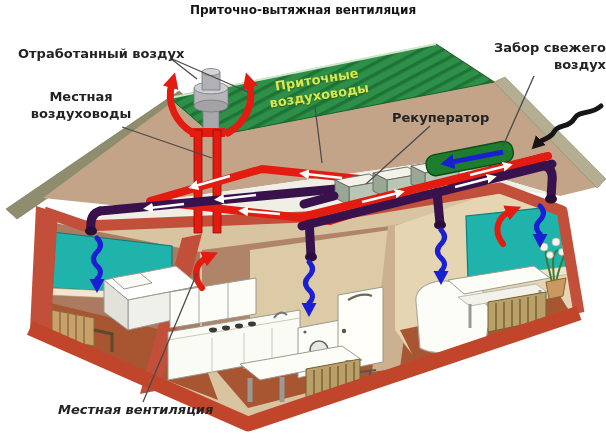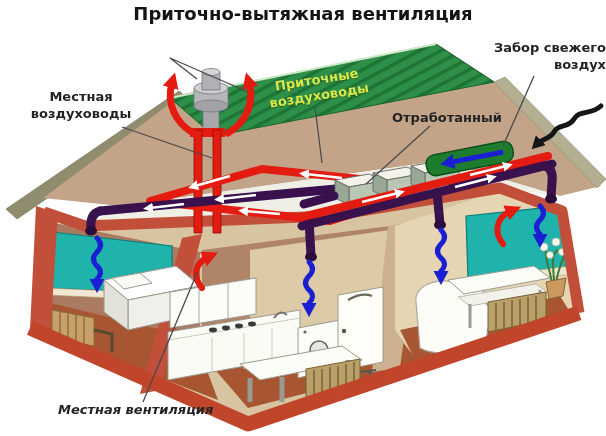--- a/index.html
+++ b/index.html
@@ -1,21 +1,21 @@
 <!DOCTYPE html>
 <html><head>
 <meta charset="utf-8">
 <style>
   html,body{margin:0;padding:0;background:#ffffff;}
   .stage{position:relative;width:606px;height:436px;background:#ffffff;overflow:hidden;
          font-family:"DejaVu Sans",sans-serif;}
   .stage svg{position:absolute;left:0;top:0;}
   .lbl{position:absolute;font:700 13px "DejaVu Sans",sans-serif;color:#232323;white-space:nowrap;}
   .lbl span{display:block;}
-  .lbl-title{top:3px;left:0;width:606px;text-align:center;font-size:18px;color:#141414;}
+  .lbl-title{top:3px;left:0;width:606px;text-align:center;font-size:12px;color:#141414;}
   .lbl-exhaust-air{top:46px;left:18px;}
   .lbl-exhaust-ducts{top:88px;left:22px;width:118px;text-align:center;line-height:17px;white-space:normal;}
   .lbl-supply{top:72px;left:256px;width:124px;text-align:center;line-height:16px;white-space:normal;
               color:#d9e84e;text-shadow:0 1px 1px rgba(30,70,10,.65);transform:rotate(-9deg);}
   .lbl-recuperator{top:110px;left:392px;}
   .lbl-fresh{top:39px;left:474px;width:132px;text-align:right;line-height:17px;white-space:normal;}
   .lbl-local{top:402px;left:58px;font-style:italic;}
 </style>
 </head>
 <body>
@@ -227,32 +227,33 @@
     <path d="M122,127 L212,158"></path>
     <path d="M315,107 L322,163"></path>
     <path d="M430,126 L366,184"></path>
     <path d="M534,76 L503,146"></path>
     <path d="M143,402 L197,273"></path>
   </g>
 </svg>
 
 <div class="lbl lbl-title">Приточно-вытяжная вентиляция</div>
 
+<div class="lbl lbl-exhaust-air">Отработанный воздух</div>
 
 <div class="lbl lbl-exhaust-ducts">
   <span>Местная</span>
   <span>воздуховоды</span>
 </div>
 
 <div class="lbl lbl-supply">
   <span>Приточные</span>
   <span>воздуховоды</span>
 </div>
 
-<div class="lbl lbl-recuperator">Отработанный</div>
+<div class="lbl lbl-recuperator">Рекуператор</div>
 
 <div class="lbl lbl-fresh">
   <span>Забор свежего</span>
   <span>воздух</span>
 </div>
 
 <div class="lbl lbl-local">Местная вентиляция</div>
 
 </div>
 

